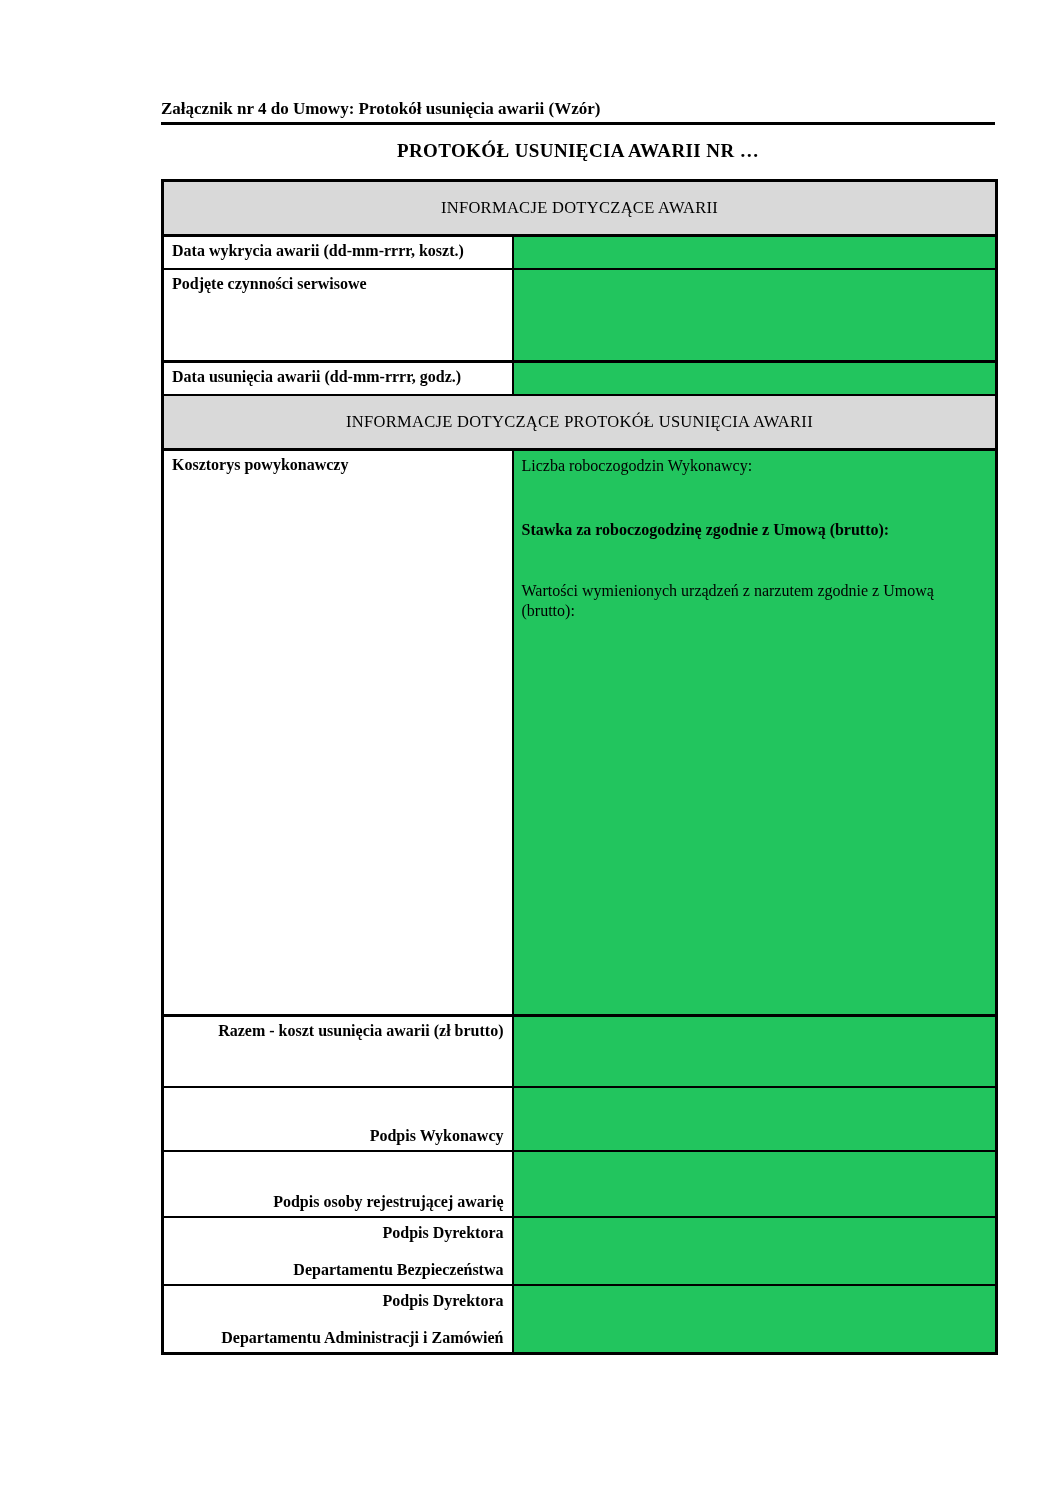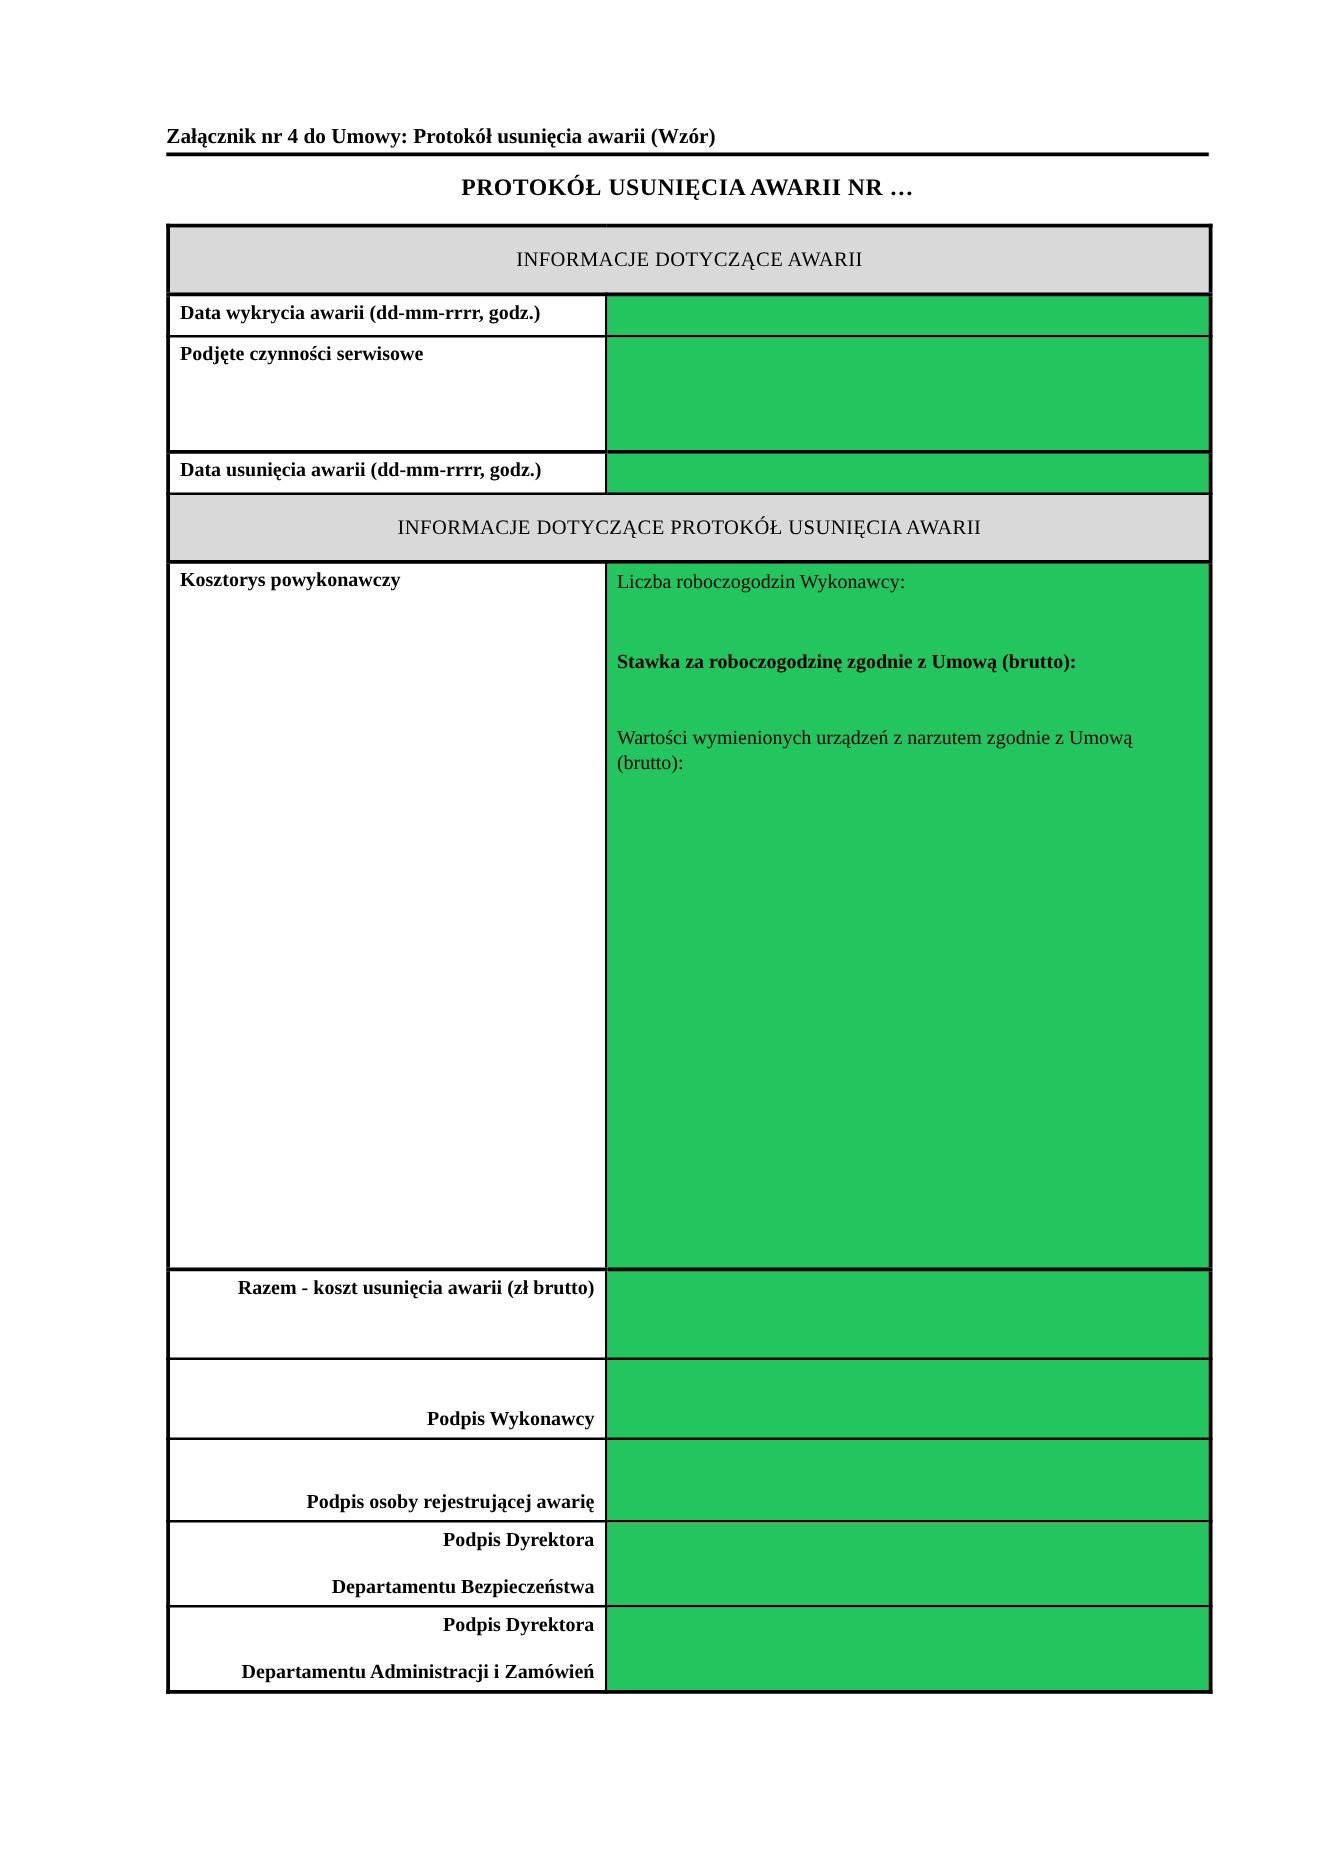--- a/index.html
+++ b/index.html
@@ -11,21 +11,21 @@
   body {
     width: 1058px;
     height: 1496px;
     position: relative;
     font-family: "Liberation Serif", "DejaVu Serif", serif;
     color: #000000;
     -webkit-font-smoothing: antialiased;
   }
   .content {
     position: absolute;
-    left: 133px;
+    left: 161px;
     top: 0;
     width: 834px;
   }
   .attachment-line {
     margin-top: 99px;
     font-size: 17px;
     font-weight: bold;
     line-height: 20px;
     padding-bottom: 3px;
     border-bottom: 3px solid #000;
@@ -126,21 +126,21 @@
       <col class="col-left">
       <col class="col-right">
     </colgroup>
     <tbody>
 
       <tr class="row-section-1">
         <td colspan="2" class="section-cell">INFORMACJE DOTYCZĄCE AWARII</td>
       </tr>
 
       <tr class="row-wykrycie">
-        <td class="label-cell">Data wykrycia awarii (dd-mm-rrrr, godz.)</td>
+        <td class="label-cell">Data wykrycia awarii (dd-mm-rrrr, koszt.)</td>
         <td class="value-cell"></td>
       </tr>
 
 
       <tr class="row-czynnosci">
         <td class="label-cell">Podjęte czynności serwisowe</td>
         <td class="value-cell"></td>
       </tr>
 
       <tr class="row-usuniecie">

